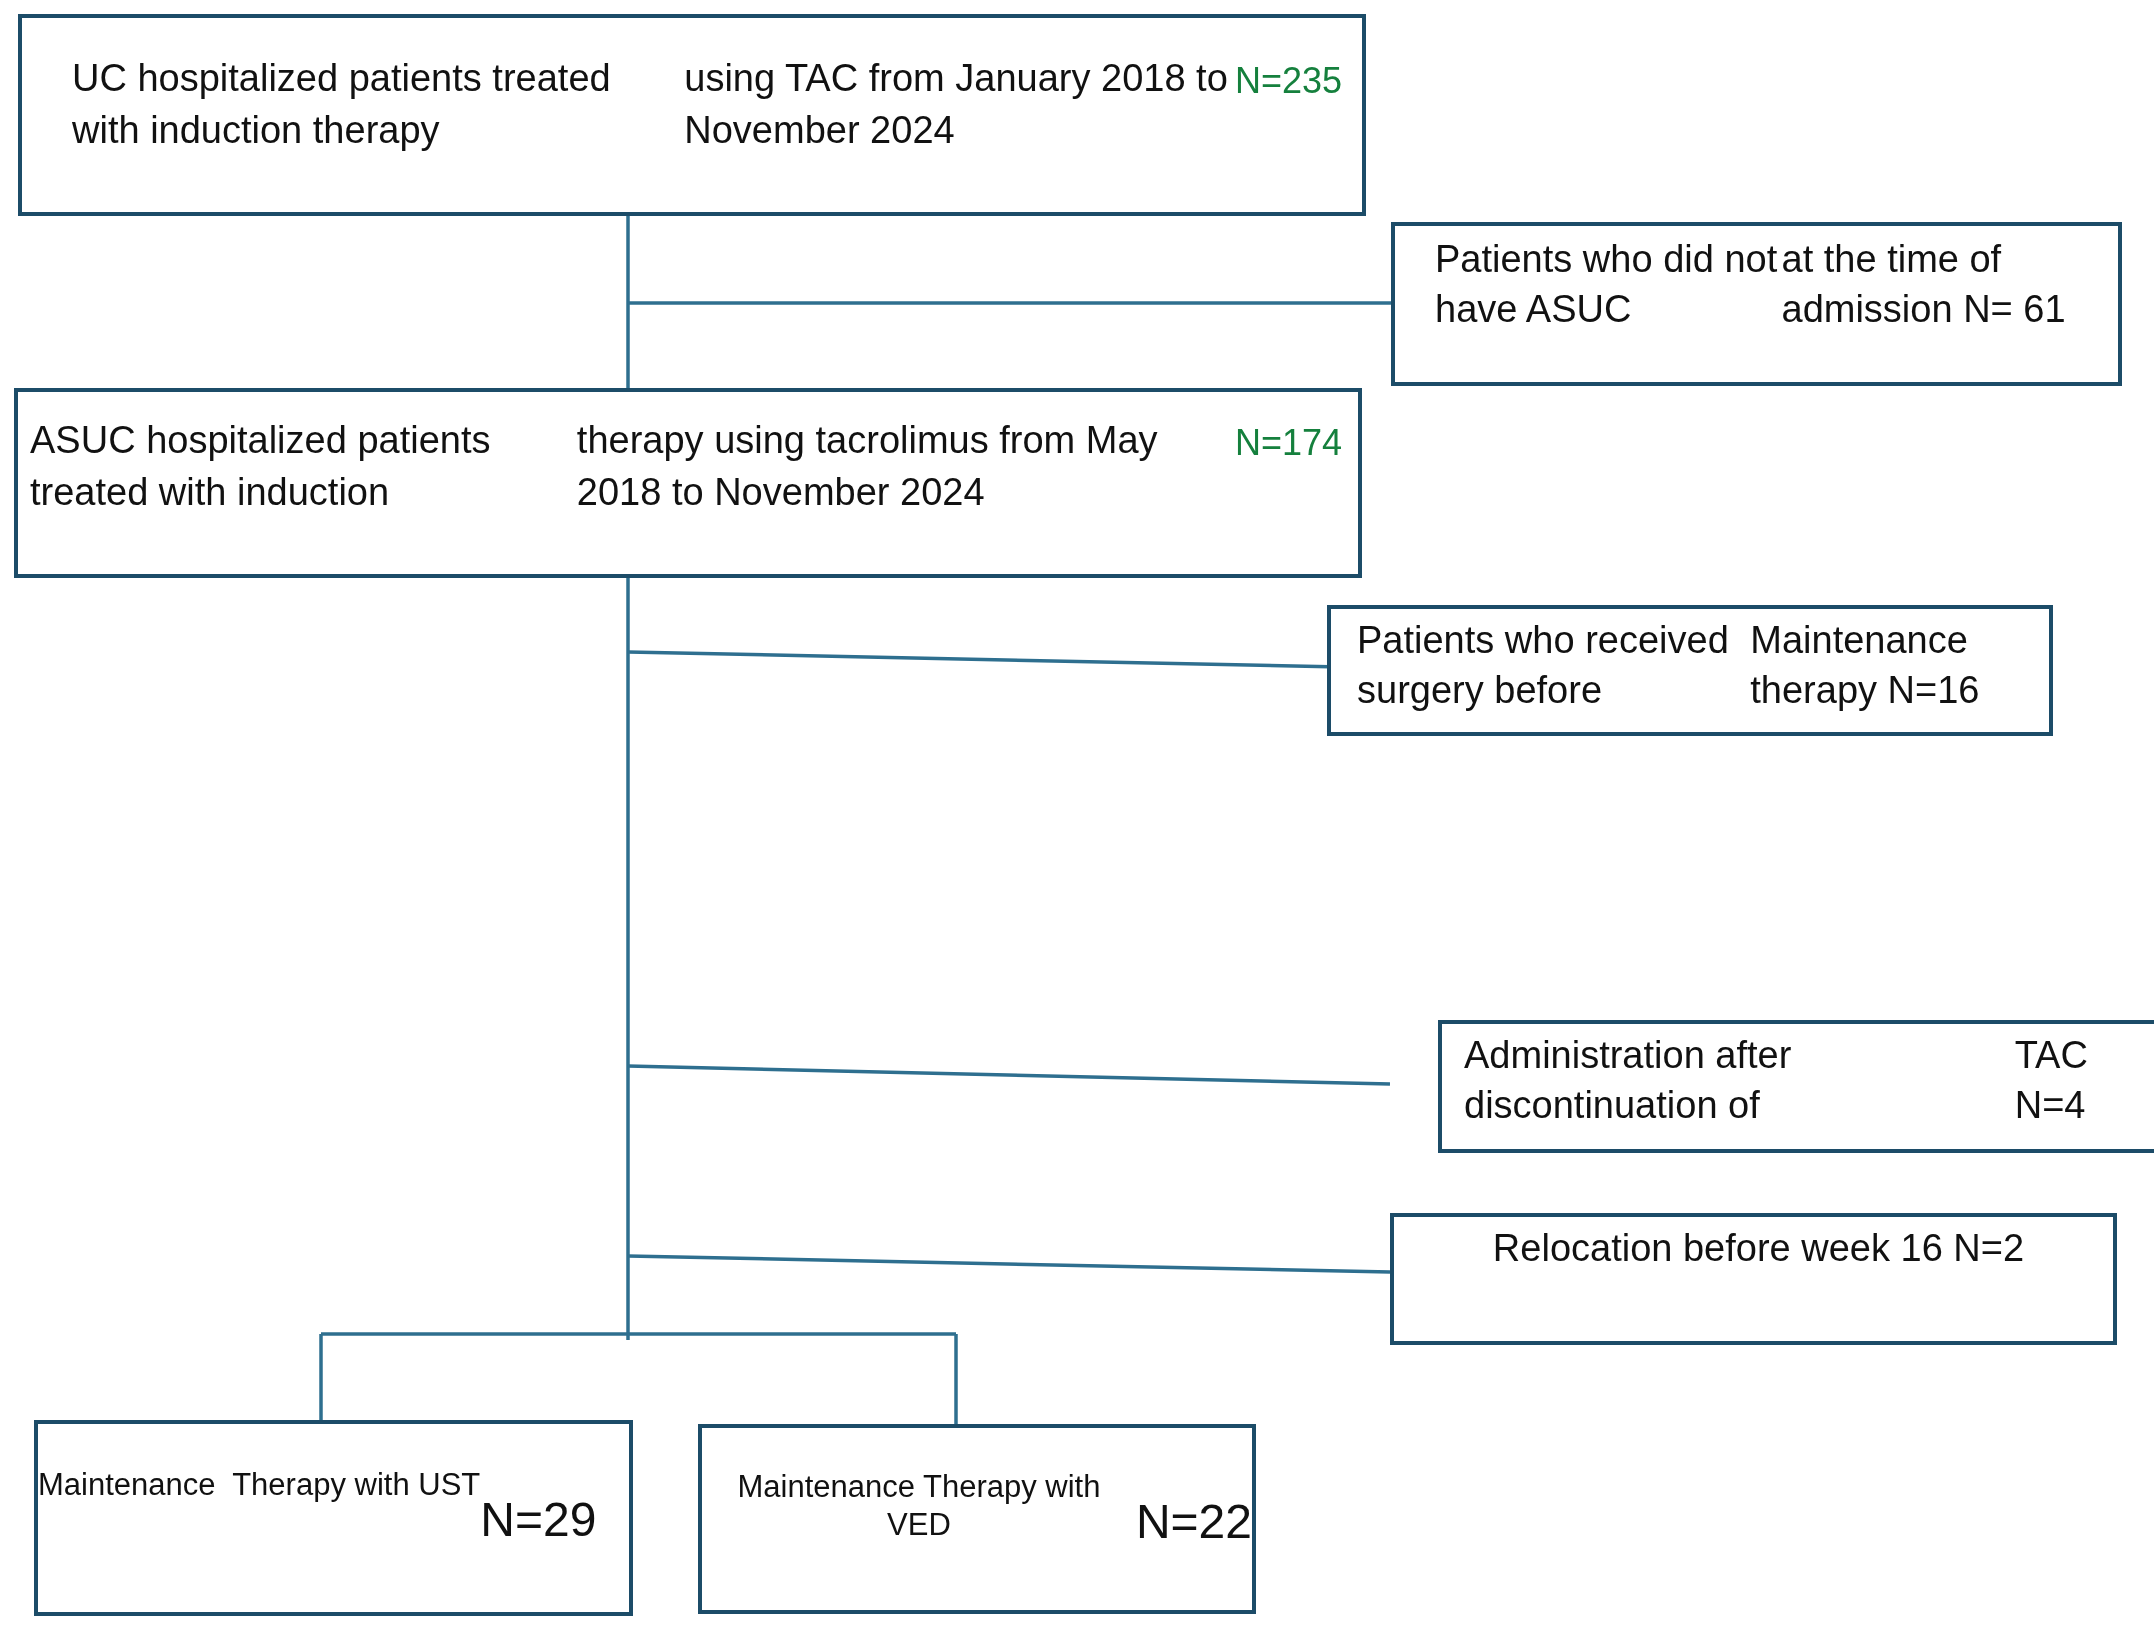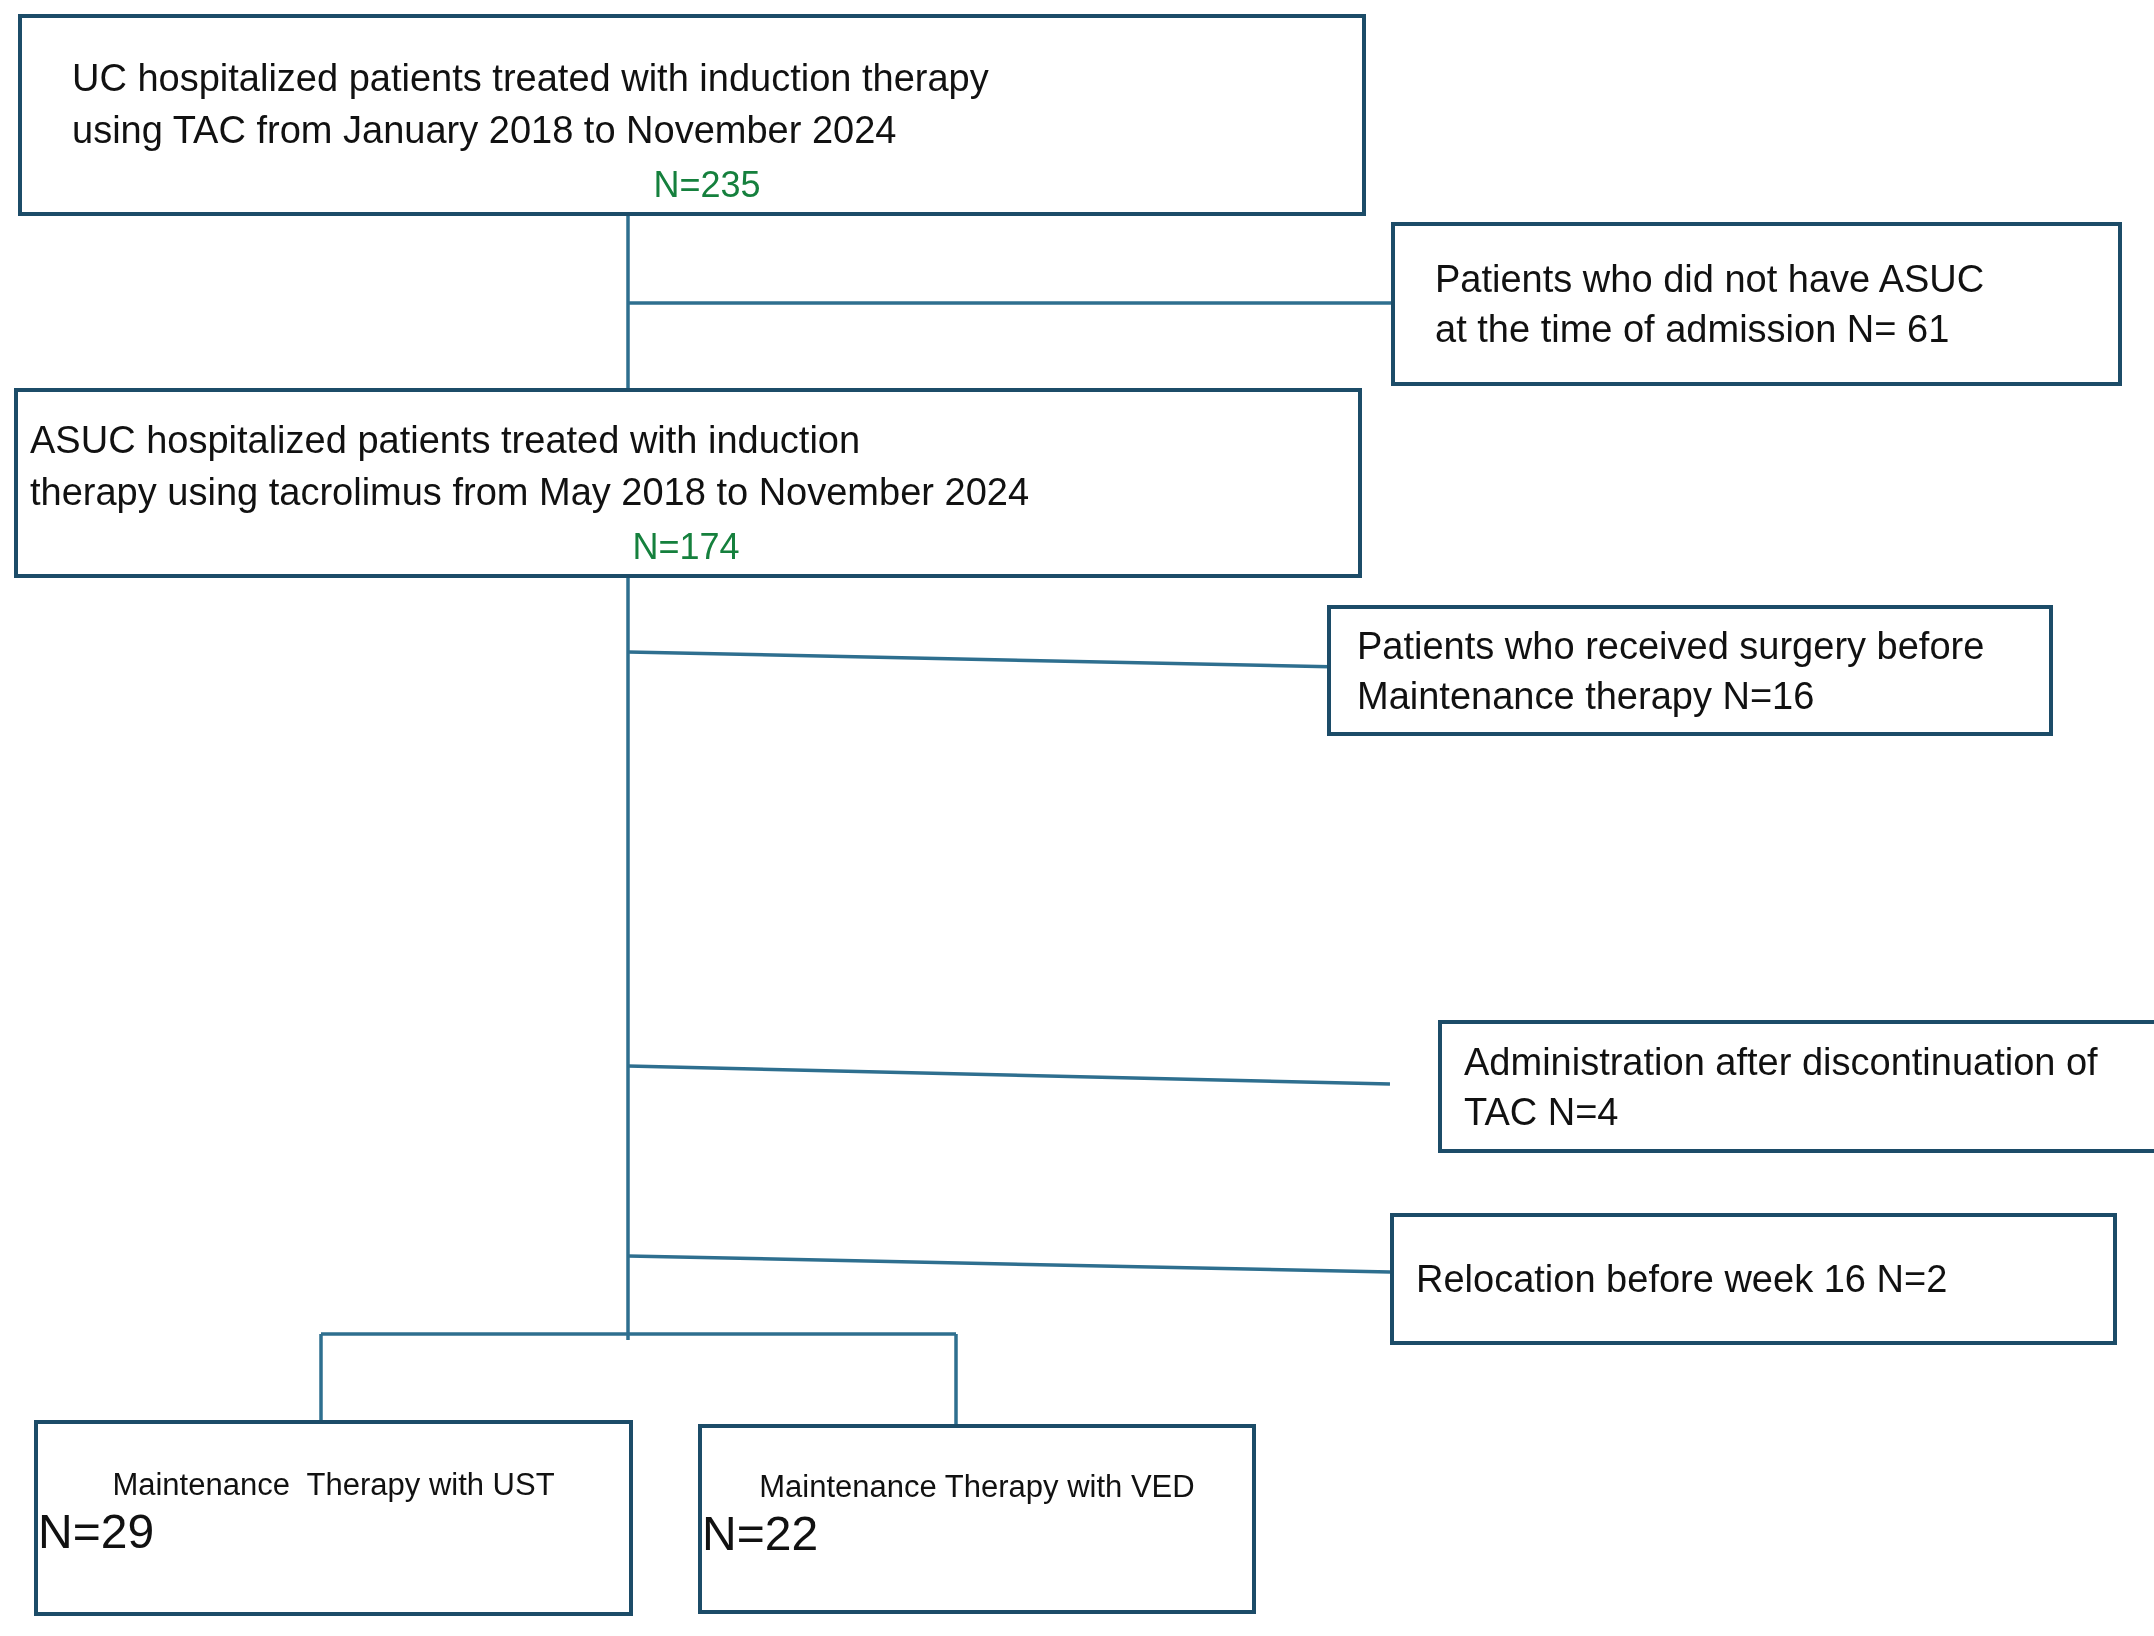--- a/index.html
+++ b/index.html
@@ -21,21 +21,21 @@
     left: 0; top: 0;
     width: 2154px;
     height: 1636px;
   }
   .box {
     position: absolute;
     box-sizing: border-box;
     border: 4px solid #1c4c68;
     background: #ffffff;
     display: flex;
-    flex-direction: column;
+    flex-direction: row;
   }
   .line {
     white-space: pre-wrap;
     font-size: 38px;
     line-height: 52px;
     color: #111111;
   }
   .nline {
     font-size: 36px;
     line-height: 58px;
@@ -58,20 +58,21 @@
   .maint-label {
     font-size: 31px;
     line-height: 38px;
     text-align: center;
     white-space: pre-wrap;
     color: #111111;
   }
   .maint-n {
     font-size: 48px;
     line-height: 56px;
+    margin-top: 26px;
     color: #111111;
   }
 </style>
 </head>
 <body>
 
 <div class="canvas">
 
   <svg class="connectors" viewBox="0 0 2154 1636" xmlns="http://www.w3.org/2000/svg">
 

